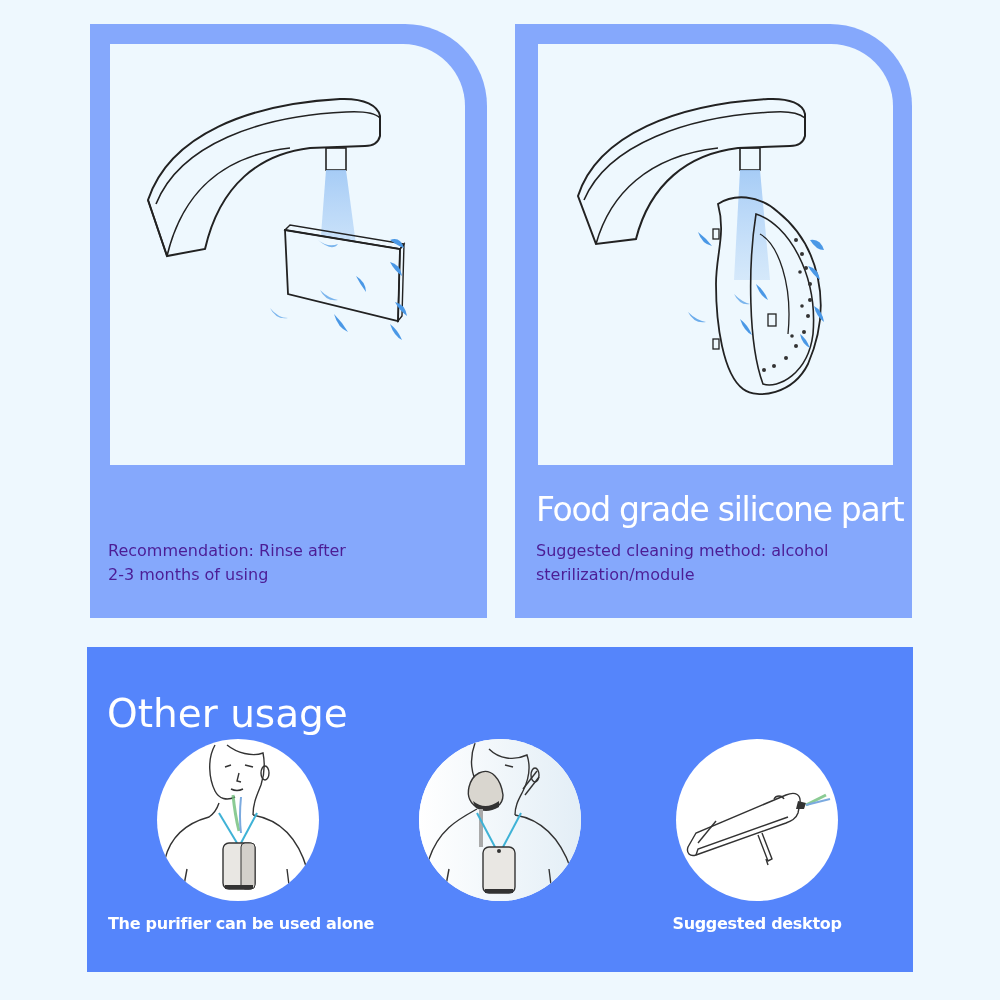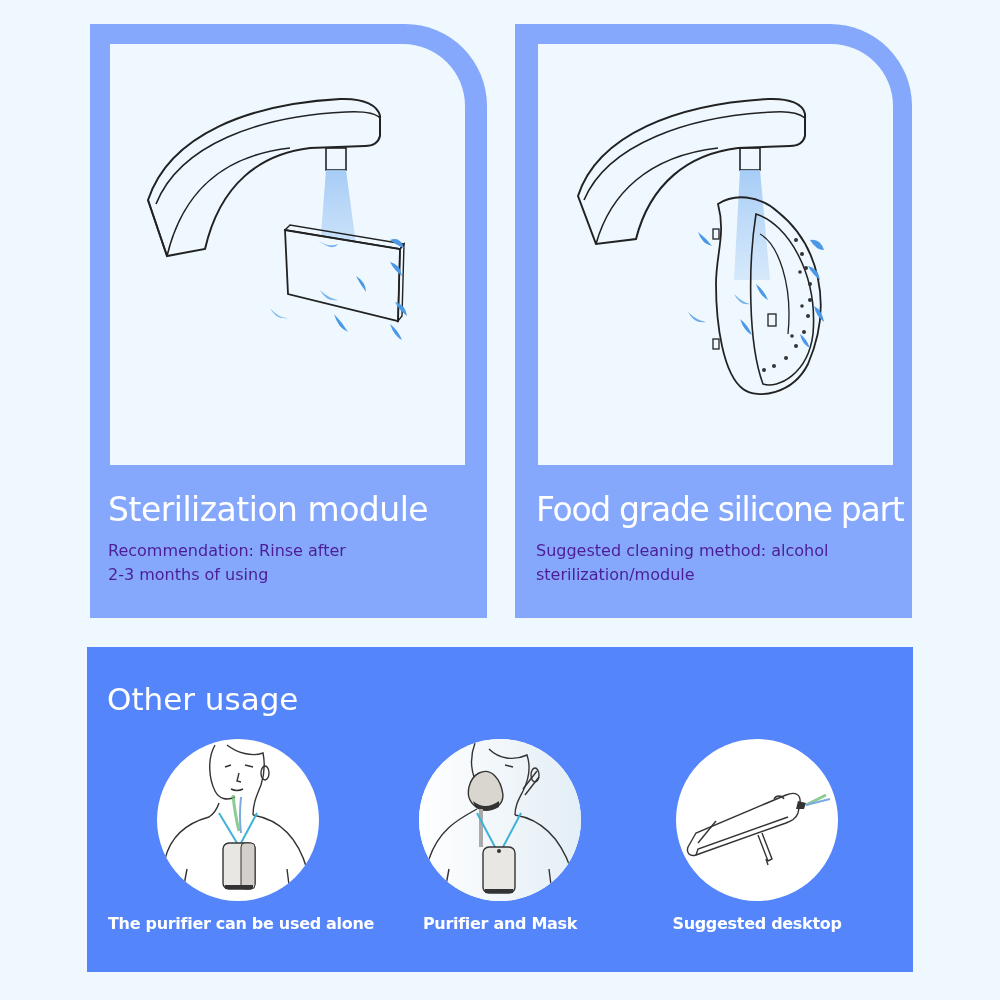--- a/index.html
+++ b/index.html
@@ -33,22 +33,22 @@
     color:#4c1d95; font-size:16px; line-height:24px; width:370px;
   }
   .card.c2 .card-desc { left:21px; }
   .illus { position:absolute; left:0; top:0; }
 
   .usage {
     position:absolute; left:87px; top:647px; width:826px; height:325px;
     background:#5585fb;
   }
   .usage-title {
-    position:absolute; left:20px; top:34px;
-    color:#fff; font-size:31px; white-space:nowrap;
+    position:absolute; left:20px; top:44px;
+    color:#fff; font-size:39px; white-space:nowrap;
   }
   .usage-item {
     position:absolute; top:92px; width:260px; height:200px;
   }
   .circle {
     position:absolute; left:50%; top:0; margin-left:-81px;
     width:162px; height:162px; border-radius:50%;
     background:#ffffff; overflow:hidden;
   }
   .usage-label {
@@ -88,21 +88,20 @@
         <path d="M280 218 q10 2 12 14 q-8 -6 -12 -14z"></path>
         <path d="M246 232 q10 6 10 16 q-6 -8 -10 -16z"></path>
         <path d="M210 246 q8 8 18 10 q-12 2 -18 -10z" opacity="0.7"></path>
         <path d="M285 258 q10 2 12 14 q-8 -6 -12 -14z"></path>
         <path d="M160 264 q8 10 18 10 q-12 2 -18 -10z" opacity="0.7"></path>
         <path d="M224 270 q8 8 14 18 q-10 -4 -14 -18z"></path>
         <path d="M280 280 q8 6 12 16 q-8 -4 -12 -16z"></path>
       </g>
     </svg>
   </div>
-  <div class="card-title">Sterilization module</div>
   <div class="card-desc">
     <div>Recommendation: Rinse after</div>
     <div>2-3 months of using</div>
   </div>
 </div>
 
 <div class="card c2">
   <div class="panel">
     <svg class="illus" width="355" height="421" viewBox="0 0 355 421">
       <defs>
@@ -224,21 +223,20 @@
         <path d="M62 70 L62 108" stroke="#aaa" stroke-width="4" fill="none"></path>
         <g fill="none" stroke="#3fb2d6" stroke-width="2">
           <path d="M58 74 L76 108"></path>
             <path d="M102 74 L84 108"></path>
         </g>
         <rect x="64" y="108" width="32" height="46" rx="6" fill="#e9e7e3" stroke="#333" stroke-width="1.4"></rect>
         <circle cx="80" cy="112" r="2" fill="#333"></circle>
         <rect x="66" y="150" width="28" height="4" fill="#333"></rect>
       </svg>
     </div>
-    <div class="usage-label">Purifier and Mask</div>
   </div>
 
   <div class="usage-item" style="left:540px;">
     <div class="circle">
       <svg width="162" height="162" viewBox="0 0 162 162">
         <g fill="none" stroke="#333" stroke-width="1.4">
           <path d="M12 108 L20 94 L110 56 C120 52 125 56 124 64 L122 74 C120 80 115 82 110 84 L20 116 C14 118 10 114 12 108 Z"></path>
           <path d="M20 116 L22 110 L112 78"></path>
           <path d="M22 104 L40 82"></path>
           <path d="M98 60 C100 56 106 56 108 60"></path>

